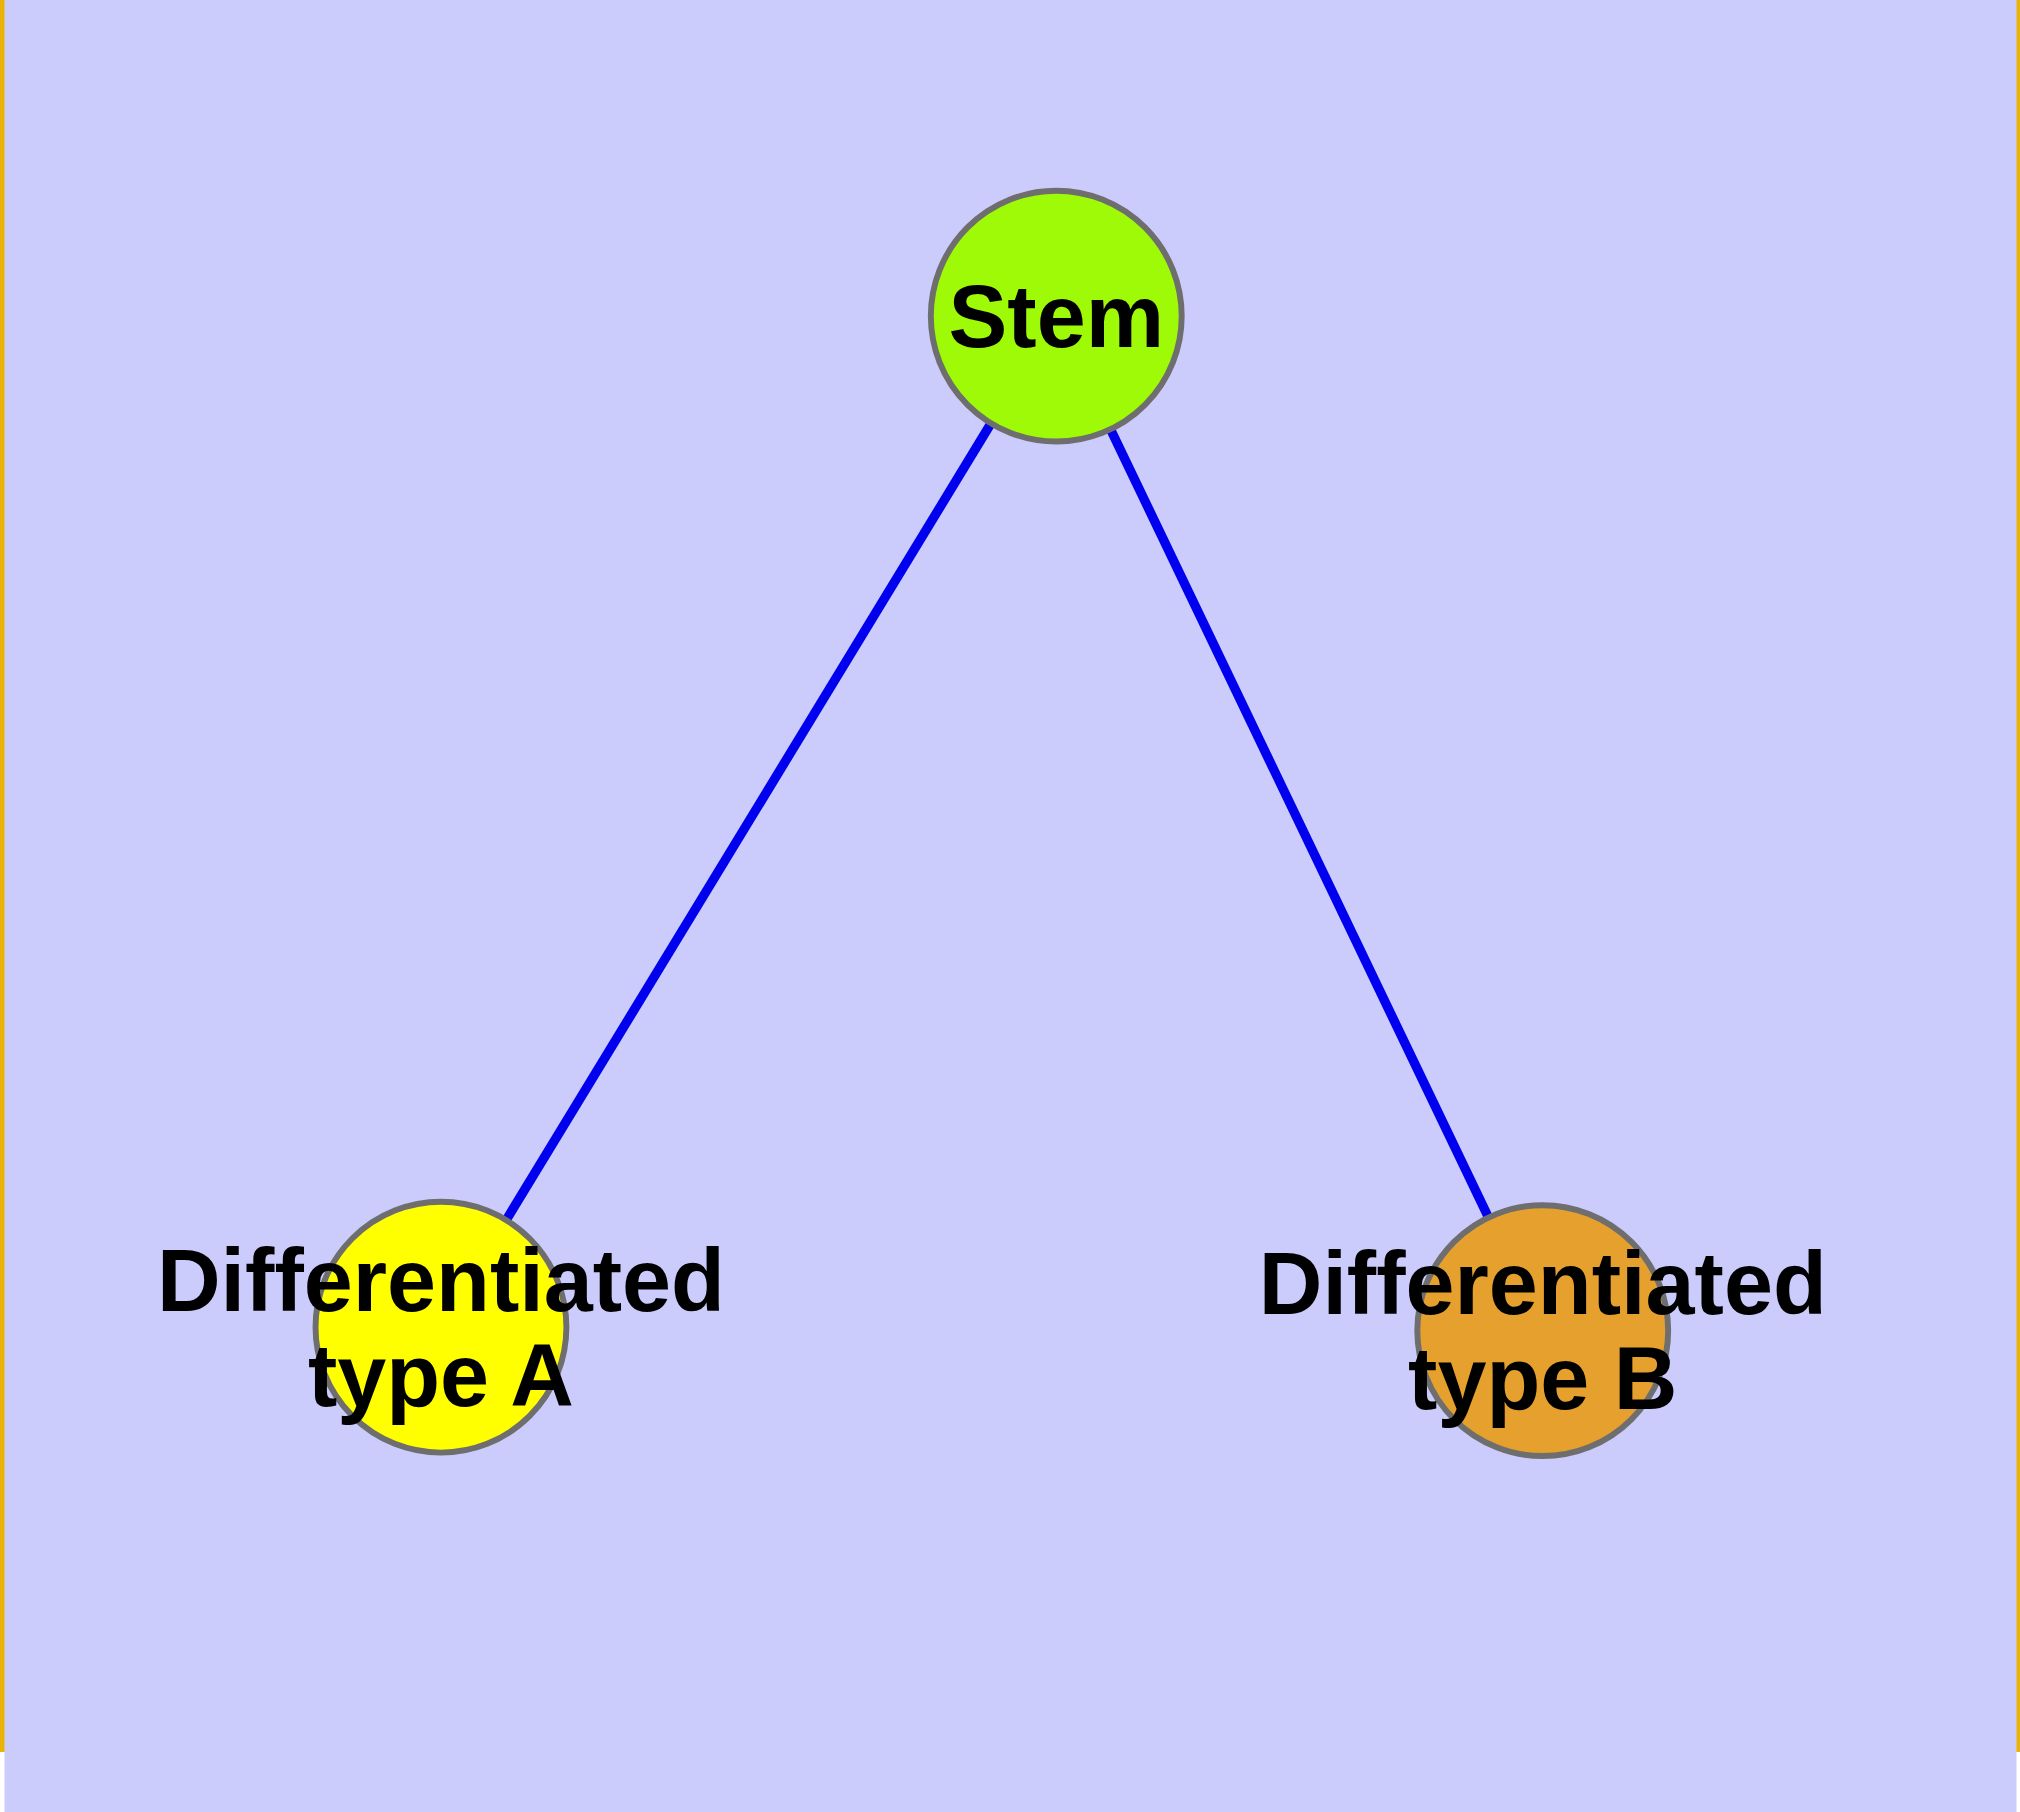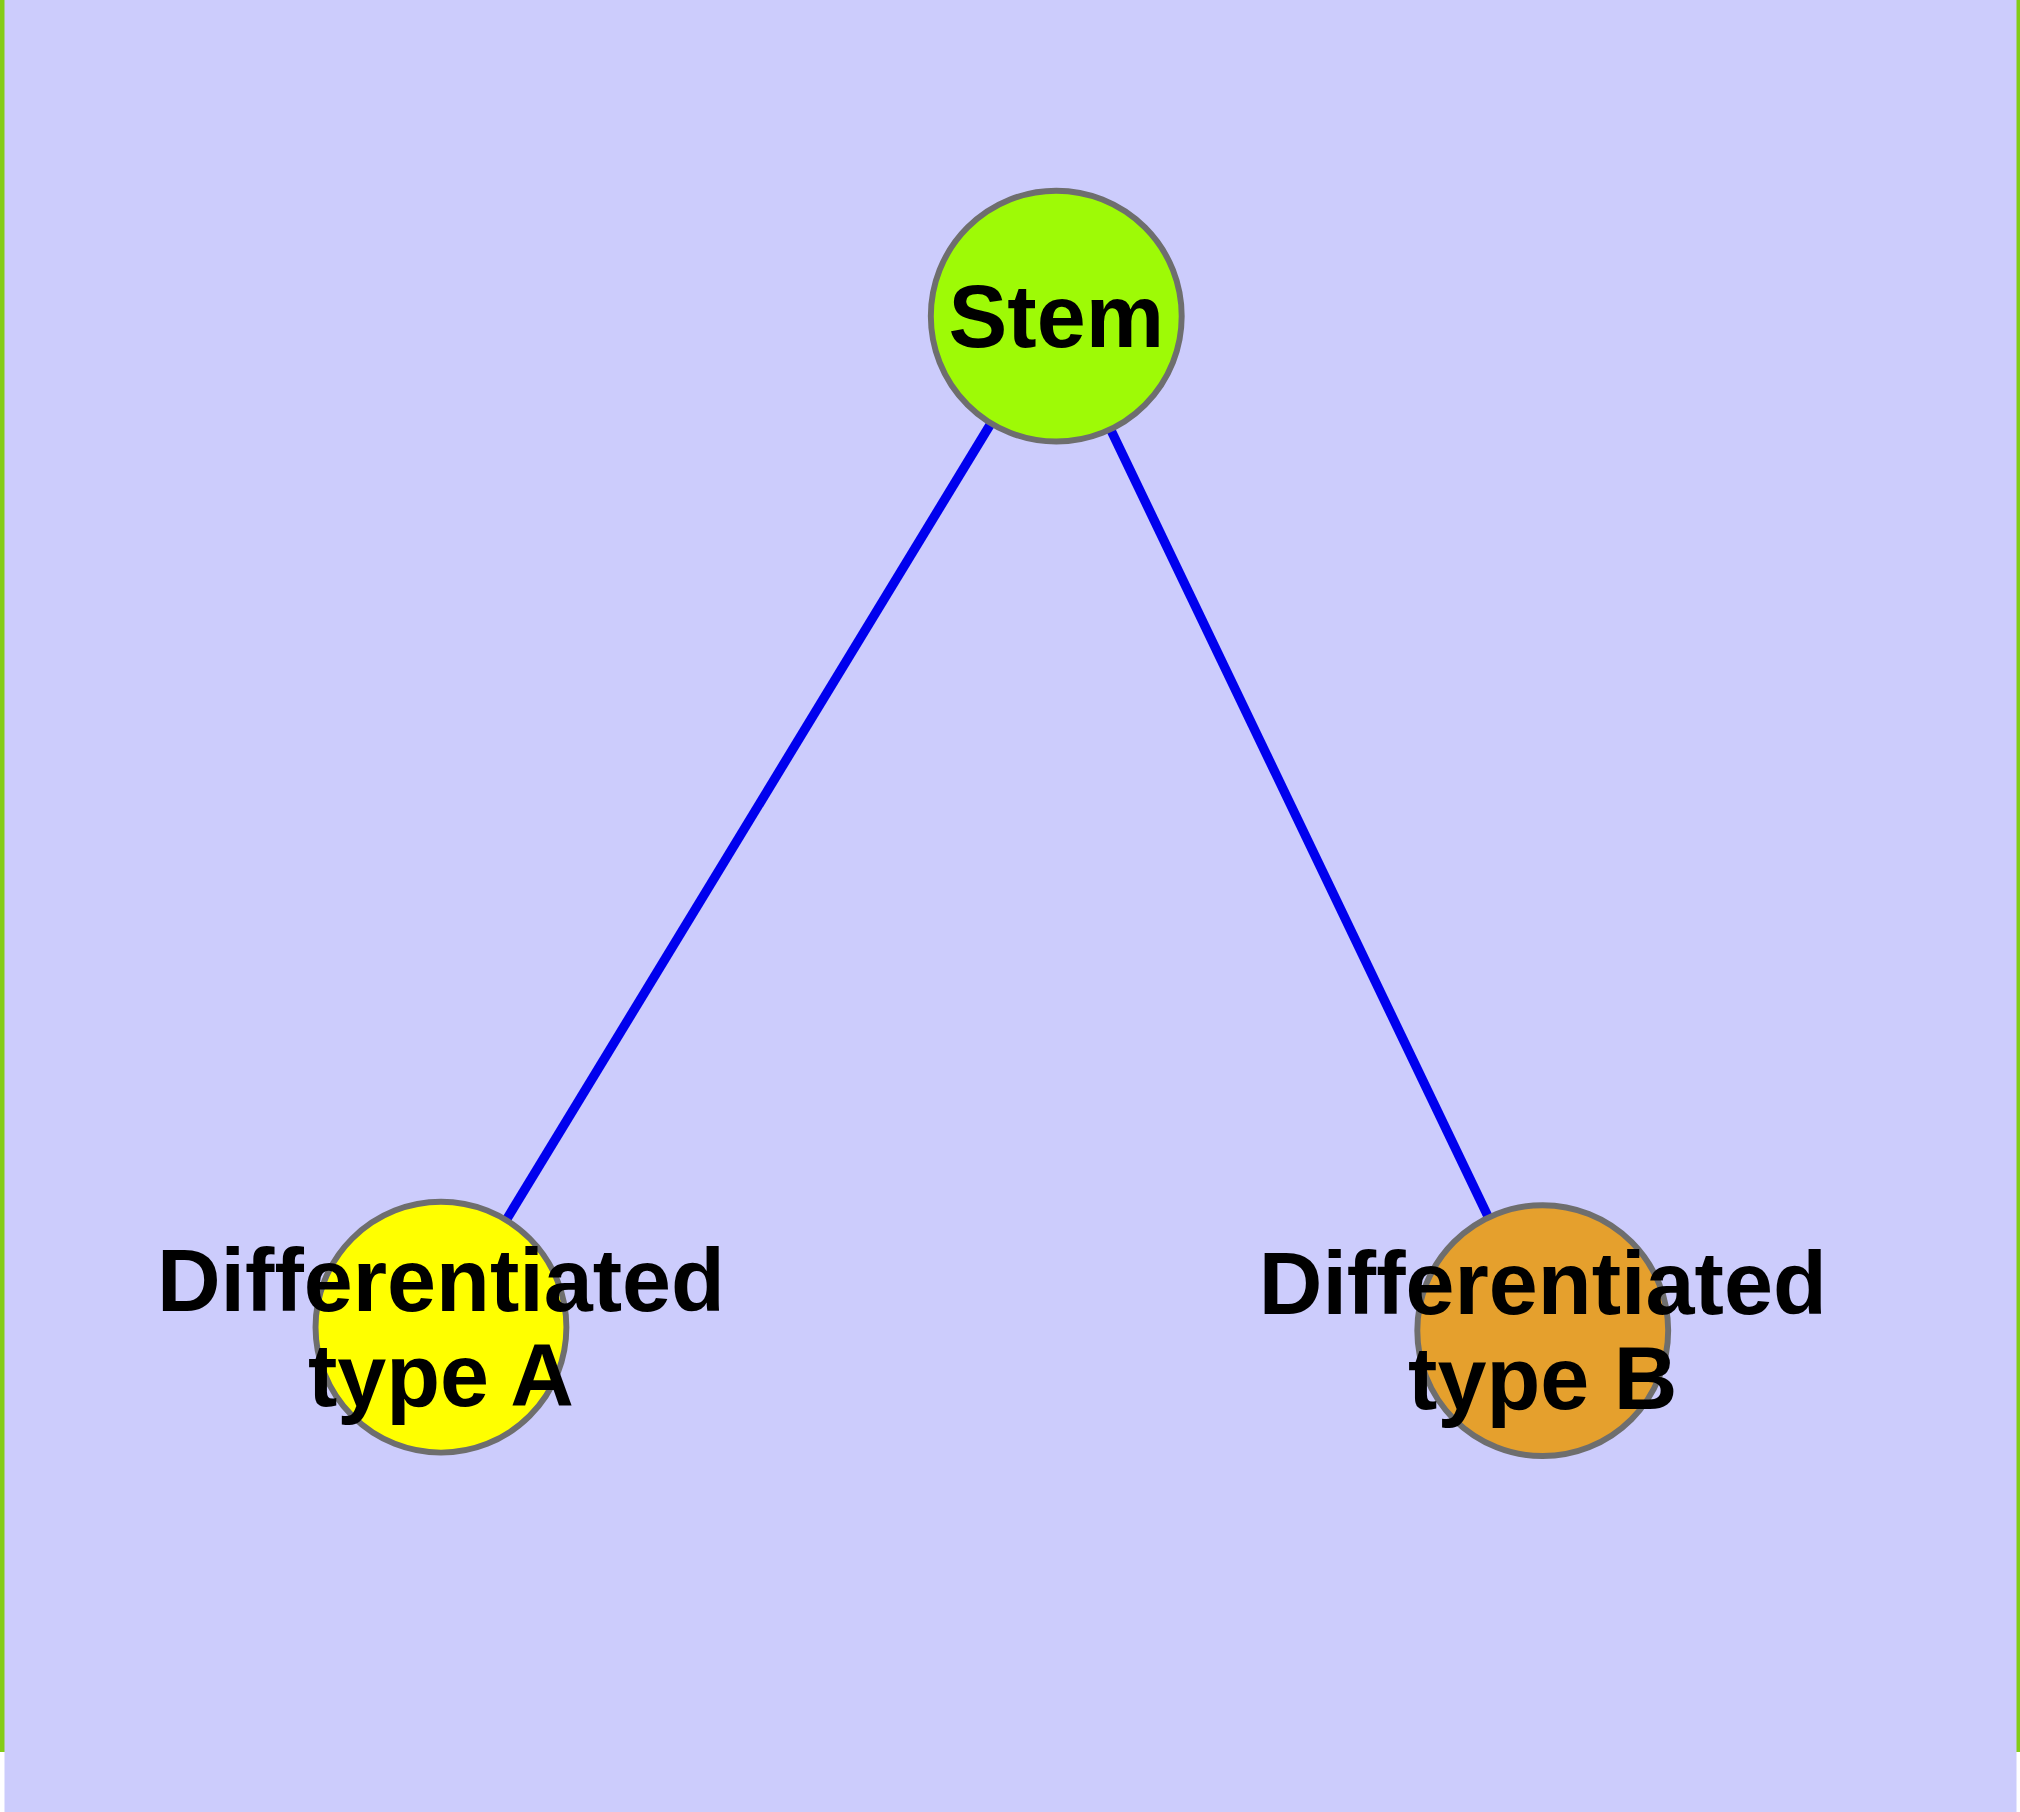--- a/index.html
+++ b/index.html
@@ -10,21 +10,21 @@
   body {
     width: 2021px;
     height: 1812px;
     overflow: hidden;
     font-family: "Liberation Sans", sans-serif;
   }
   #graph-canvas {
     position: relative;
     width: 2021px;
     height: 1752px;
-    background: #84cc16;
+    background: #eab308;
   }
   #graph-svg {
     display: block;
     width: 2021px;
     height: 1812px;
   }
   .node-label {
     font-family: "Liberation Sans", sans-serif;
     font-weight: bold;
     fill: #000000;

